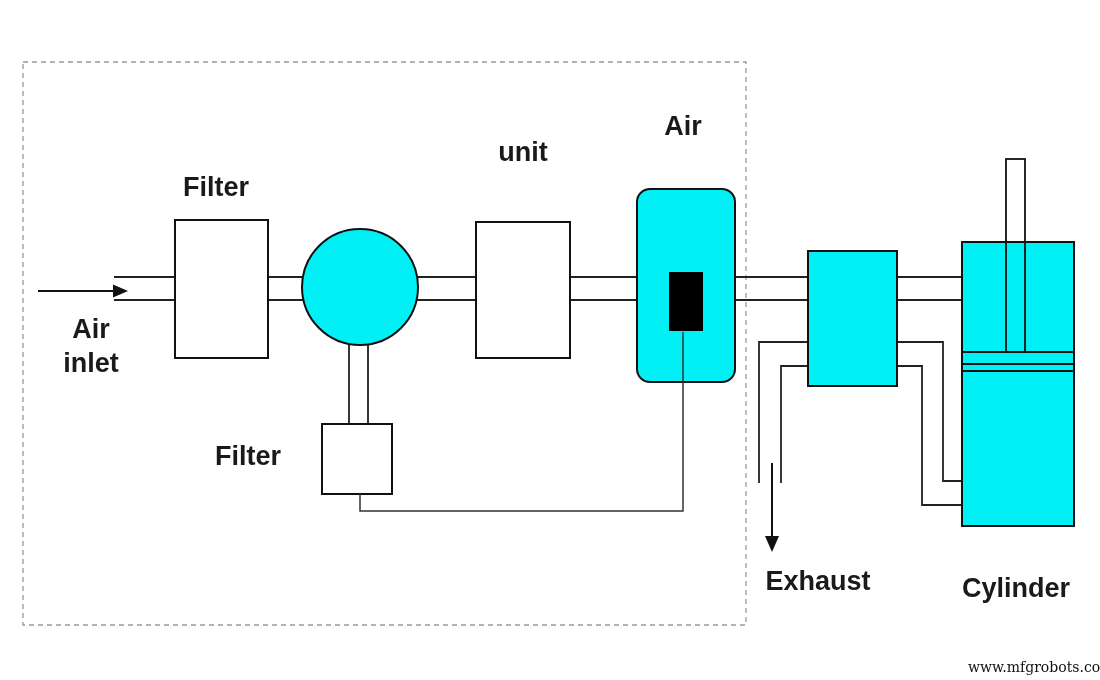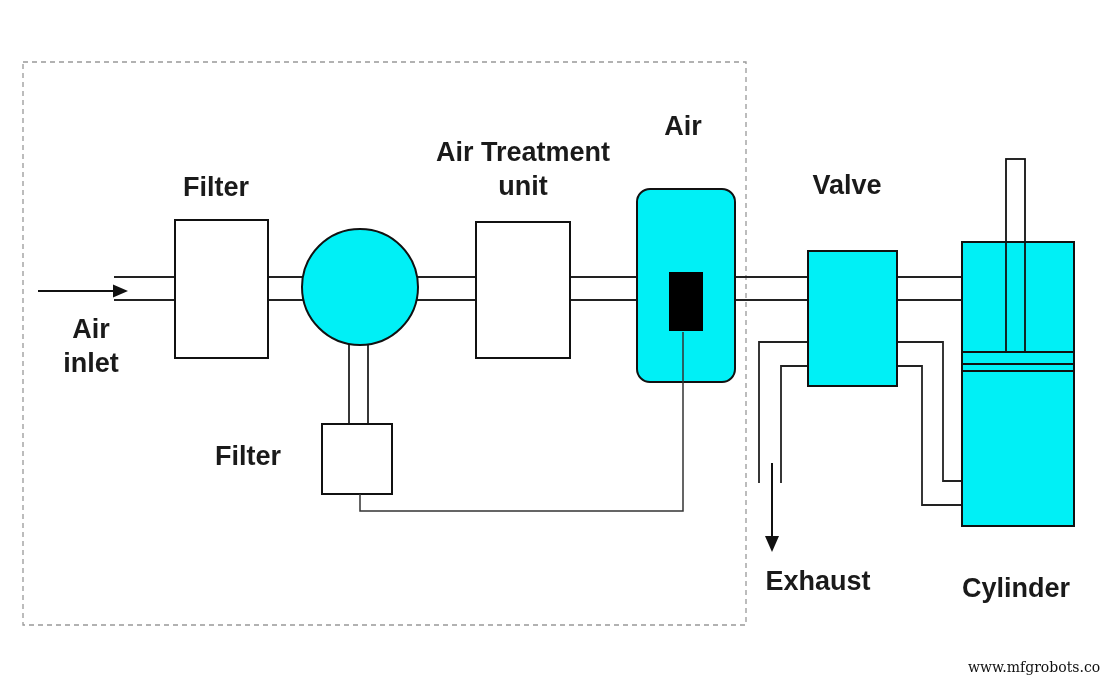--- a/index.html
+++ b/index.html
@@ -75,32 +75,30 @@
 
   <div class="lbl" style="left:91px;top:313px">
     <div>Air</div>
     <div>inlet</div>
   </div>
 
   <div class="lbl" style="left:216px;top:171px">Filter</div>
 
 
   <div class="lbl" style="left:523px;top:136px">
-    <div>Air Treatment</div>
     <div>unit</div>
   </div>
 
   <div class="lbl" style="left:683px;top:110px">
     <div>Air</div>
   </div>
 
   <div class="lbl" style="left:248px;top:440px">Filter</div>
 
   <div class="lbl" style="left:847px;top:169px">
-    <div>Valve</div>
   </div>
 
   <div class="lbl" style="left:818px;top:565px">Exhaust</div>
 
   <div class="lbl" style="left:1016px;top:572px">Cylinder</div>
 
   <div class="watermark" style="left:968px;top:659px">www.mfgrobots.com</div>
 </div>
 
 </body></html>

